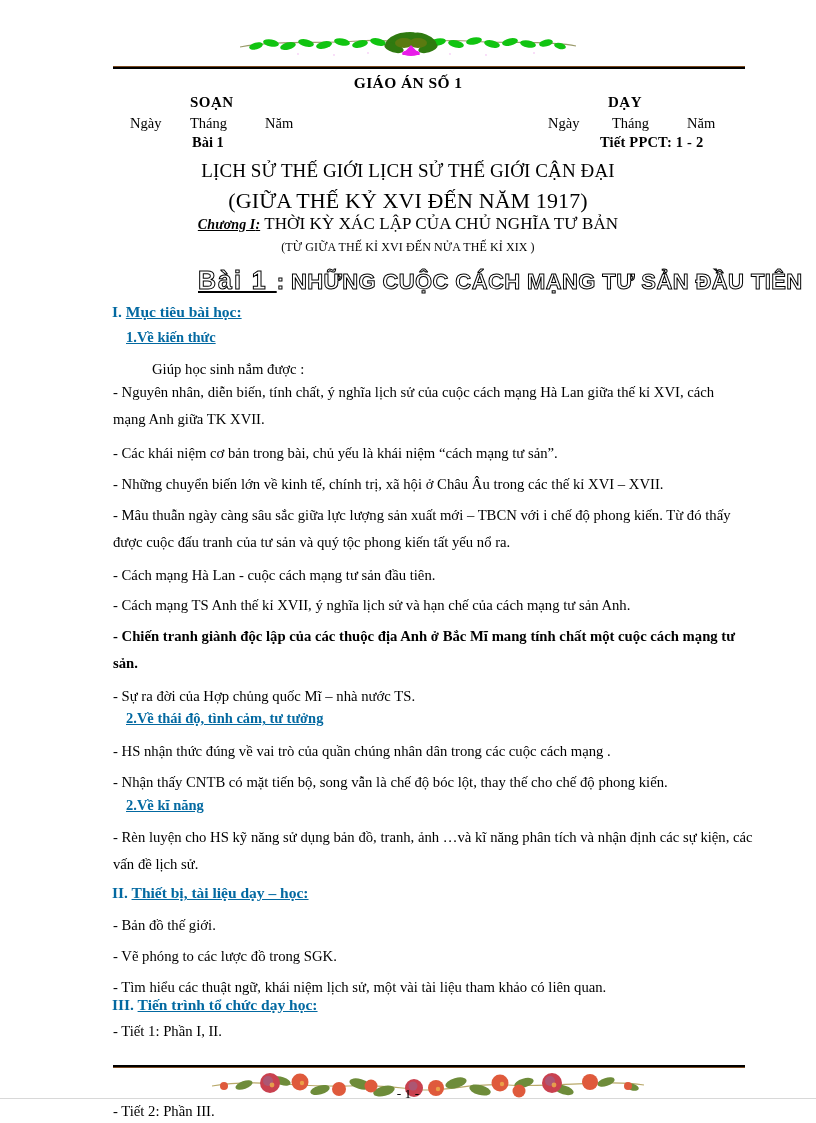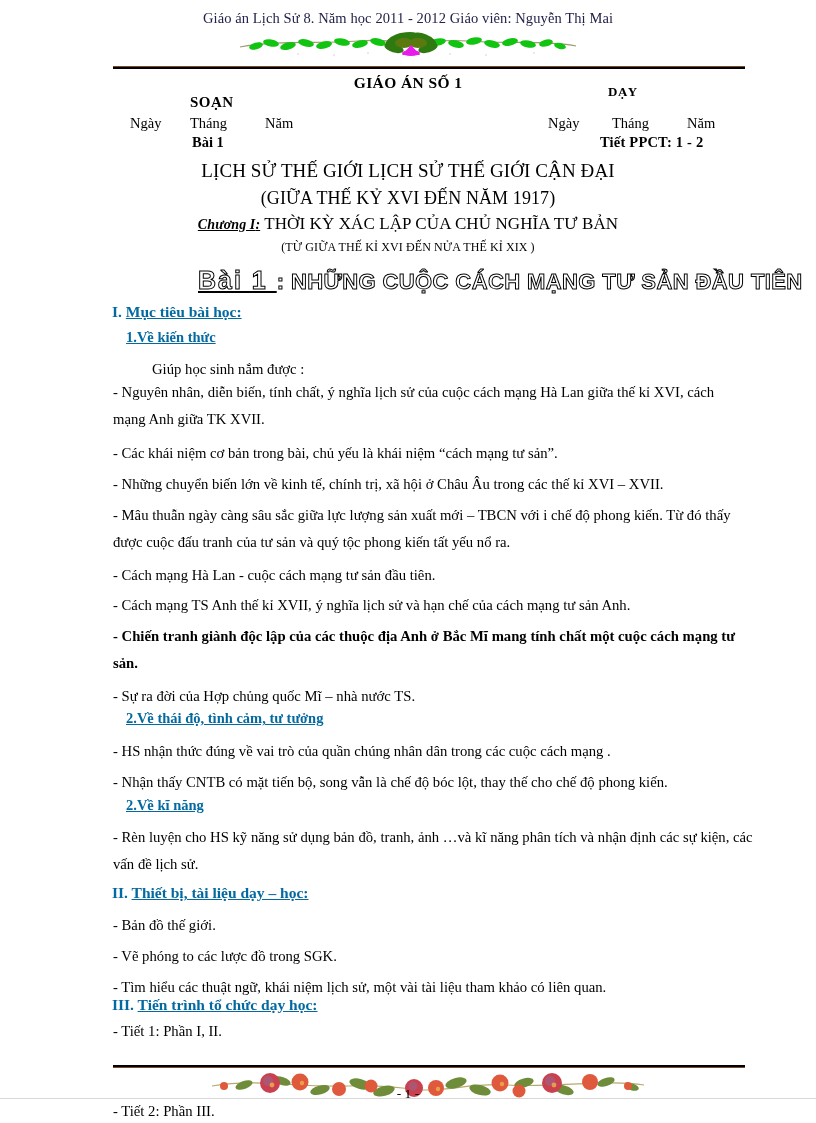--- a/index.html
+++ b/index.html
@@ -73,34 +73,34 @@
   }
   .b { font-weight: bold; }
 
   .gachar {
     top: 74px;
     font-size: 15.5px;
     letter-spacing: 0.4px;
   }
 
   .soan  { left: 190px; top: 94px; font-size: 15px; font-weight: bold; letter-spacing: 0.5px; }
-  .day   { left: 608px; top: 84px; font-size: 13px; font-weight: bold; letter-spacing: 0.5px; }
+  .day   { left: 608px; top: 94px; font-size: 15px; font-weight: bold; letter-spacing: 0.5px; }
 
   .ngay-l  { left: 130px; top: 115px; font-size: 14.5px; }
   .thang-l { left: 190px; top: 115px; font-size: 14.5px; }
   .nam-l   { left: 265px; top: 115px; font-size: 14.5px; }
   .ngay-r  { left: 548px; top: 115px; font-size: 14.5px; }
   .thang-r { left: 612px; top: 115px; font-size: 14.5px; }
   .nam-r   { left: 687px; top: 115px; font-size: 14.5px; }
 
   .bai1   { left: 192px; top: 134px; font-size: 14.5px; font-weight: bold; }
   .tietpp { left: 600px; top: 134px; font-size: 14.5px; font-weight: bold; letter-spacing: 0.2px; }
 
   .title1 { top: 160px; font-size: 19px; letter-spacing: 0.1px; }
-  .title2 { top: 188px; font-size: 18px; letter-spacing: 0.1px; }
+  .title2 { top: 188px; font-size: 22px; letter-spacing: 0.1px; }
   .title3 { top: 214px; font-size: 17px; letter-spacing: 0.1px; }
   .title4 { top: 240px; font-size: 12px; letter-spacing: 0.1px; }
 
   .title3 .chuong {
     font-weight: bold;
     font-style: italic;
     text-decoration: underline;
     font-size: 14px;
   }
 
@@ -179,21 +179,20 @@
     height: 1px;
     background: #d8d8d8;
   }
 </style>
 </head>
 <body>
 
 <div class="page">
 
   <div class="header">
-    <div class="header-text">Giáo án Lịch Sử 8. Năm học 2011 - 2012 Giáo viên: Nguyễn Thị Mai</div>
 
     <svg class="header-vine" viewBox="0 0 340 26">
       <path d="M2 16 C 40 9, 80 13, 120 10 C 150 8, 165 12, 170 13 C 180 12, 200 8, 230 10 C 270 13, 310 9, 338 15" stroke="#9a9a6a" stroke-width="1.2" fill="none"></path>
       <g fill="#11c411">
         <ellipse cx="18" cy="15" rx="7" ry="3.4" transform="rotate(-16 18 15)"></ellipse>
         <ellipse cx="33" cy="12" rx="8" ry="3.6" transform="rotate(10 33 12)"></ellipse>
         <ellipse cx="50" cy="15" rx="8" ry="3.6" transform="rotate(-14 50 15)"></ellipse>
         <ellipse cx="68" cy="12" rx="8" ry="3.6" transform="rotate(12 68 12)"></ellipse>
         <ellipse cx="86" cy="14" rx="8" ry="3.6" transform="rotate(-12 86 14)"></ellipse>
         <ellipse cx="104" cy="11" rx="8" ry="3.6" transform="rotate(10 104 11)"></ellipse>

